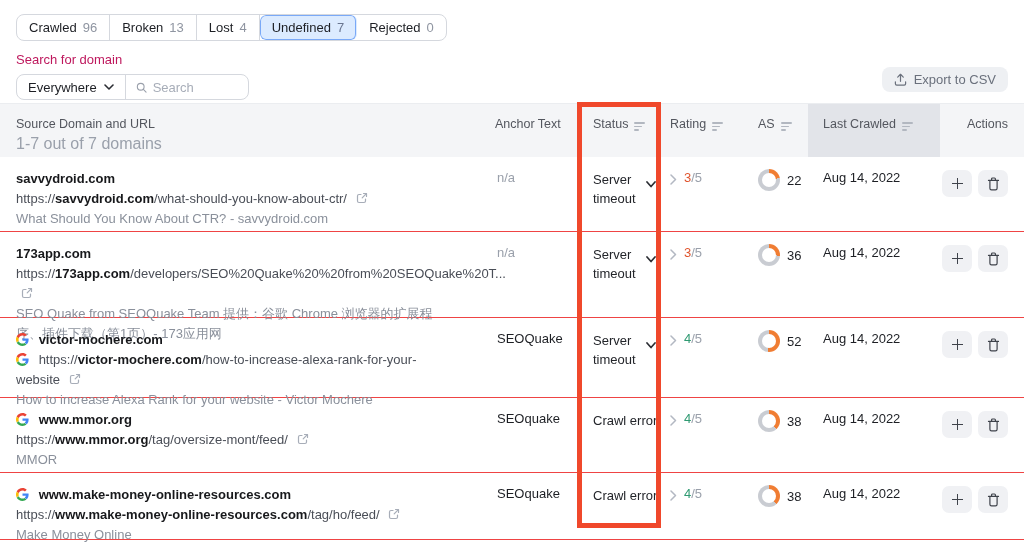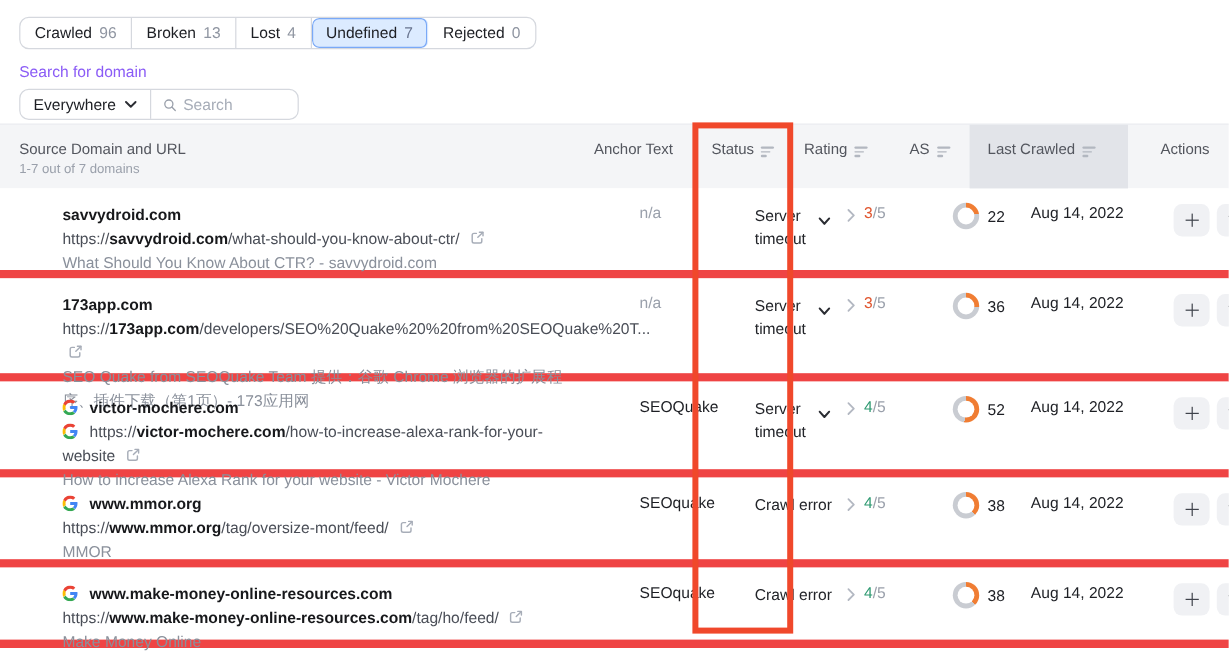--- a/index.html
+++ b/index.html
@@ -10,47 +10,47 @@
   
   .topbar { padding:14px 16px 0 16px; }
   .seg-group { display:inline-flex; border:1px solid #d5d8de; border-radius:8px; background:#fff; overflow:hidden; }
   .seg { display:flex; align-items:center; gap:6px; padding:4px 12px; border-right:1px solid #d5d8de;
          cursor:pointer; white-space:nowrap; height:25px; }
   .seg:last-child { border-right:none; }
   .seg .cnt { color:#8f95a1; }
   .seg.selected { background:#dcebff; box-shadow:inset 0 0 0 1px #7aa9f7; border-radius:6px; border-right-color:transparent; }
   .seg.selected .cnt { color:#6a7691; }
 
-  .search-label { margin-top:11px; color:#8b5cf6; }
+  .search-label { margin-top:11px; color:#be185d; }
   .controls-row { margin-top:7px; display:flex; align-items:center; }
   .combo { display:flex; align-items:stretch; border:1px solid #d5d8de; border-radius:8px; height:26px; background:#fff; }
   .scope { display:flex; align-items:center; gap:7px; padding:0 11px; border-right:1px solid #d5d8de; cursor:pointer; }
   .searchbox { display:flex; align-items:center; gap:6px; padding:0 10px; width:122px; }
   .searchbox input { border:none; outline:none; width:85px; font-family:inherit; font-size:13px; color:#1d1f24; background:transparent; }
   .searchbox input::placeholder { color:#a7adb8; }
 
   .export-btn { position:absolute; top:67px; right:16px; height:25px; display:flex; align-items:center; gap:7px;
     background:#eef0f3; border:none; border-radius:8px; padding:0 12px; color:#6a707c; font-size:13px;
     font-family:inherit; cursor:pointer; }
 
   
   .table { position:absolute; top:103px; left:0; width:1024px; }
   .grid { display:grid; grid-template-columns:480px 98px 82px 83px 65px 132px 84px; }
   .thead { background:#f4f5f7; height:54px; border-top:1px solid #ebedf0; color:#53565e; }
   .th { padding:13px 0 0 15px; font-size:12.5px; display:flex; align-items:flex-start; gap:6px; }
   .th.first { padding-left:16px; display:block; }
-  .th-sub { margin-top:4px; color:#9aa0ab; font-size:11px; }
+  .th-sub { margin-top:4px; color:#9aa0ab; font-size:16px; }
   .th.lc { background:#e2e4e9; }
   .th.actions { justify-content:flex-end; padding-right:16px; }
 
   .sort { display:inline-flex; flex-direction:column; gap:2px; margin-top:5px; }
   .sort i { display:block; height:1.5px; background:#b2b7c0; border-radius:1px; }
   .sort i:nth-child(1){ width:11px; } .sort i:nth-child(2){ width:8px; } .sort i:nth-child(3){ width:5px; }
 
-  .row { border-bottom:7px solid #ef4444; background:#fff;padding-left:36px; }
+  .row { border-bottom:1px solid #ef4444; background:#fff; }
   .row-1{height:75px;} .row-2{height:86px;} .row-3{height:80px;} .row-4{height:75px;} .row-5{height:67px;}
   .cell { padding-top:13px; }
   .col-source { padding:12px 22px 0 16px; }
   .line { line-height:20px; }
   .gicon { display:inline-block; vertical-align:-2px; margin-right:6px; }
   .domain { font-weight:bold; color:#17181b; }
   .url-prefix,.url-path { color:#4a4e57; }
   .url-domain { font-weight:bold; color:#17181b; }
   .ext { margin-left:5px; vertical-align:-1px; }
   .title { color:#8a909b; }
@@ -124,20 +124,28 @@
           <svg width="13" height="13" viewBox="0 0 14 14" fill="none" stroke="#9aa0ab" stroke-width="1.4" stroke-linecap="round">
               <circle cx="6" cy="6" r="4.3"></circle>
               <path d="M9.4 9.4 12.8 12.8"></path>
             </svg>
           <input type="text" placeholder="Search" style="">
         </div>
       </div>
     </div>
   </div>
 
+  <button class="export-btn">
+    <svg width="13" height="13" viewBox="0 0 14 14" fill="none" stroke="#6a707c" stroke-width="1.3" stroke-linecap="round" stroke-linejoin="round">
+        <path d="M7 9V1.8"></path>
+        <path d="M4 4.4 7 1.4l3 3"></path>
+        <path d="M1.5 9.5v2c0 .8.7 1.5 1.5 1.5h8c.8 0 1.5-.7 1.5-1.5v-2"></path>
+      </svg>
+    <span>Export to CSV</span>
+  </button>
 
   <div class="table">
 
     <div class="thead grid">
       <div class="th first">
         <div>Source Domain and URL</div>
         <div class="th-sub">1-7 out of 7 domains</div>
       </div>
       <div class="th">
         <span>Anchor Text</span>

